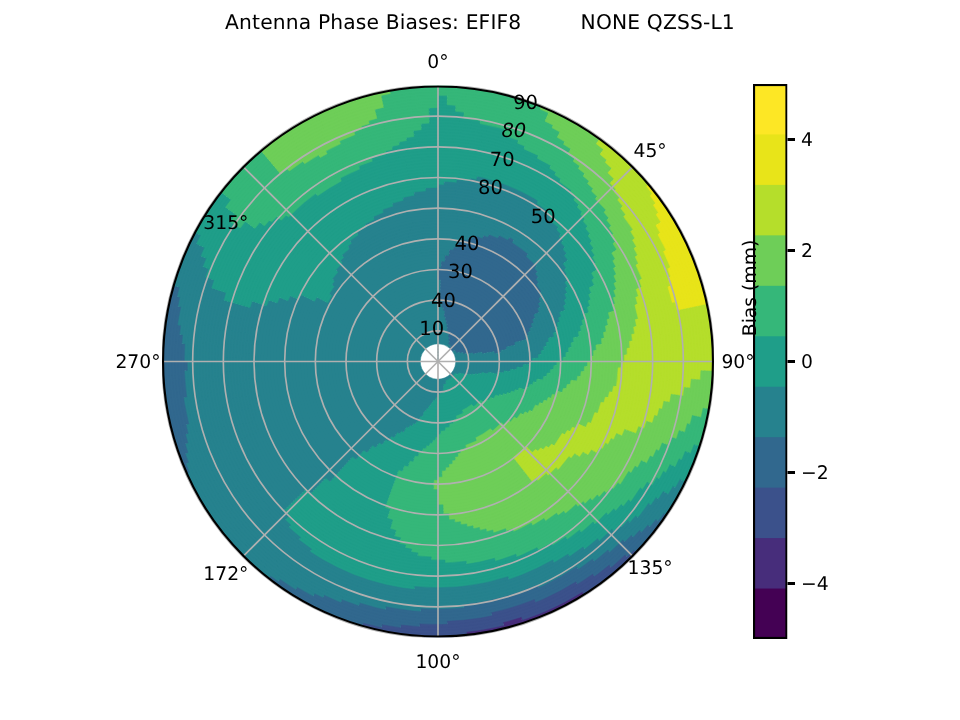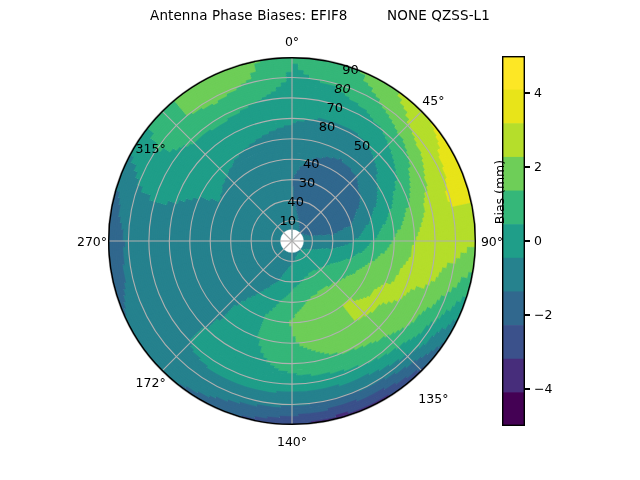--- a/index.html
+++ b/index.html
@@ -1009,22 +1009,22 @@
           <line x1="184" y1="184" x2="0.00" y2="184.00" stroke="#b0b0b0" stroke-width="1.1"></line>
           <line x1="184" y1="184" x2="53.89" y2="53.89" stroke="#b0b0b0" stroke-width="1.1"></line>
         </g>
       <circle cx="184" cy="184" r="183.3" fill="none" stroke="#000000" stroke-width="1.4"></circle>
     </svg>
 
     <div id="ang-labels">
         <div class="ang-label" style="left: 184px; top: -16px; transform: translate(-50%, -50%);">0°</div>
         <div class="ang-label" style="left: 325.421px; top: 42.5786px; transform: translate(-50%, -50%);">45°</div>
         <div class="ang-label" style="left: 384px; top: 184px; transform: translate(-50%, -50%);">90°</div>
-        <div class="ang-label" style="left: 325.421px; top: 341px; transform: translate(-50%, -50%); text-align: right;">135°</div>
-        <div class="ang-label" style="left: 184px; top: 384px; transform: translate(-50%, -50%);">140°</div>
+        <div class="ang-label" style="left: 325.421px; top: 321px; transform: translate(-50%, -50%); text-align: right;">135°</div>
+        <div class="ang-label" style="left: 184px; top: 384px; transform: translate(-50%, -50%);">100°</div>
         <div class="ang-label" style="left: 42.5786px; top: 325.421px; transform: translate(-50%, -50%);">172°</div>
         <div class="ang-label" style="left: -16px; top: 184px; transform: translate(-50%, -50%); text-align: center;">270°</div>
         <div class="ang-label" style="left: 42.5786px; top: 42.5786px; transform: translate(-50%, -50%); margin-top: 48px;">315°</div>
       </div>
 
     <div id="rad-labels">
         <div class="rad-label" style="left: 179.824px; top: 163.112px; transform: translate(-50%, -50%);">10</div>
         <div class="rad-label" style="left: 187.648px; top: 144.224px; transform: translate(-50%, -50%);">40</div>
         <div class="rad-label" style="left: 183px; top: 125.335px; transform: translate(-50%, -50%); margin-left: 16px;">30</div>
         <div class="rad-label" style="left: 203.295px; top: 106.447px; transform: translate(-50%, -50%);">40</div>

